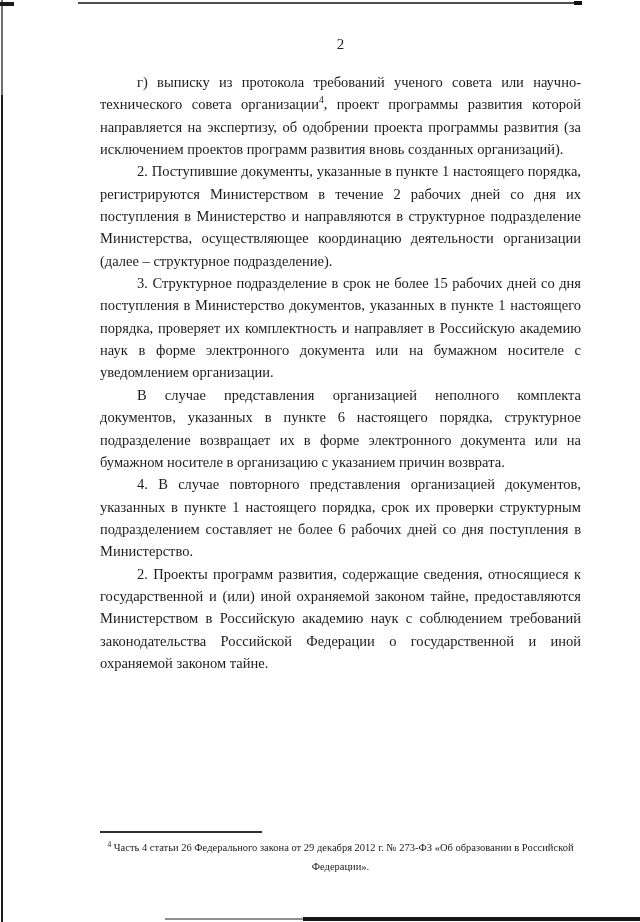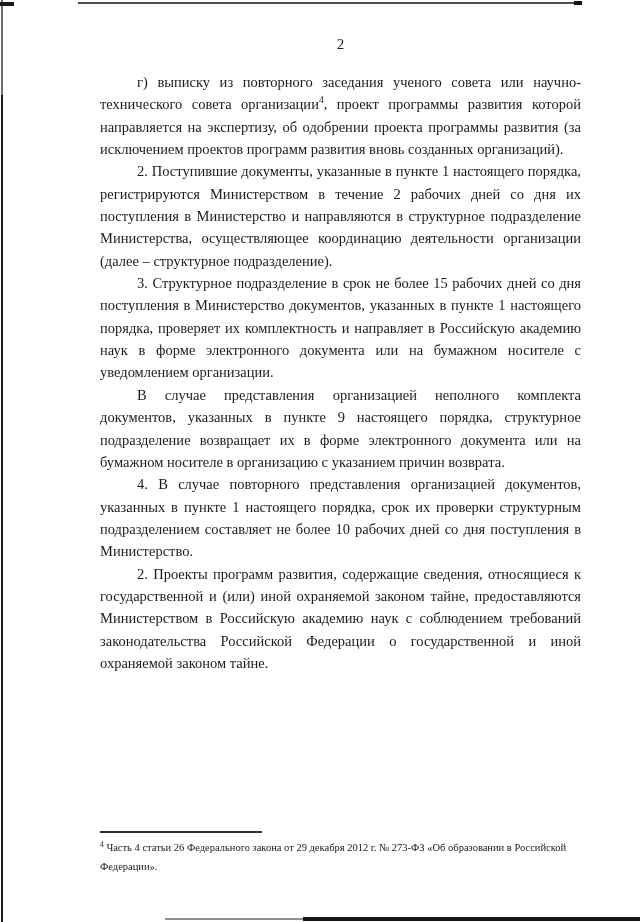--- a/index.html
+++ b/index.html
@@ -57,45 +57,45 @@
   .fn-ref {
     font-size: 9.5px; line-height: 0; vertical-align: super;
   }
   .footnote-area {
     position: absolute; left: 100px; top: 831px; width: 481px;
   }
   .fn-rule {
     width: 162px; height: 2px; background: #2f2f2f; margin-bottom: 5px;
   }
   .fn-text {
-    font-size: 10.5px; line-height: 19px; text-align: left;
+    font-size: 10.5px; line-height: 19px; text-align: center;
   }
   .fn-marker { font-size: 7.5px; line-height: 0; vertical-align: super; }
 </style>
 </head>
 <body>
 
 <div class="page">
 
   <div class="edge-left"></div>
   <div class="edge-left-fade"></div>
   <div class="edge-top-block"></div>
   <div class="edge-top-line"></div>
   <div class="edge-top-blob"></div>
   <div class="edge-bottom-gray"></div>
   <div class="edge-bottom-black"></div>
 
   <div class="page-number">2</div>
 
   <div class="body-text">
-    <p class="para"><span>г) выписку из повторного заседания ученого совета или научно-технического совета организации</span><sup class="fn-ref">4</sup><span>, проект программы развития которой направляется на экспертизу, об одобрении проекта программы развития (за исключением проектов программ развития вновь созданных организаций).</span></p>
+    <p class="para"><span>г) выписку из протокола требований ученого совета или научно-технического совета организации</span><sup class="fn-ref">4</sup><span>, проект программы развития которой направляется на экспертизу, об одобрении проекта программы развития (за исключением проектов программ развития вновь созданных организаций).</span></p>
     <p class="para">2. Поступившие документы, указанные в пункте 1 настоящего порядка, регистрируются Министерством в течение 2 рабочих дней со дня их поступления в Министерство и направляются в структурное подразделение Министерства, осуществляющее координацию деятельности организации (далее – структурное подразделение).</p>
     <p class="para">3. Структурное подразделение в срок не более 15 рабочих дней со дня поступления в Министерство документов, указанных в пункте 1 настоящего порядка, проверяет их комплектность и направляет в Российскую академию наук в форме электронного документа или на бумажном носителе с уведомлением организации.</p>
-    <p class="para">В случае представления организацией неполного комплекта документов, указанных в пункте 9 настоящего порядка, структурное подразделение возвращает их в форме электронного документа или на бумажном носителе в организацию с указанием причин возврата.</p>
-    <p class="para">4. В случае повторного представления организацией документов, указанных в пункте 1 настоящего порядка, срок их проверки структурным подразделением составляет не более 10 рабочих дней со дня поступления в Министерство.</p>
+    <p class="para">В случае представления организацией неполного комплекта документов, указанных в пункте 6 настоящего порядка, структурное подразделение возвращает их в форме электронного документа или на бумажном носителе в организацию с указанием причин возврата.</p>
+    <p class="para">4. В случае повторного представления организацией документов, указанных в пункте 1 настоящего порядка, срок их проверки структурным подразделением составляет не более 6 рабочих дней со дня поступления в Министерство.</p>
     <p class="para">2. Проекты программ развития, содержащие сведения, относящиеся к государственной и (или) иной охраняемой законом тайне, предоставляются Министерством в Российскую академию наук с соблюдением требований законодательства Российской Федерации о государственной и иной охраняемой законом тайне.</p>
   </div>
 
   <div class="footnote-area">
     <div class="fn-rule"></div>
     <p class="fn-text"><sup class="fn-marker">4</sup> <span>Часть 4 статьи 26 Федерального закона от 29 декабря 2012 г. № 273-ФЗ «Об образовании в Российской Федерации».</span></p>
   </div>
 
 </div>
 

